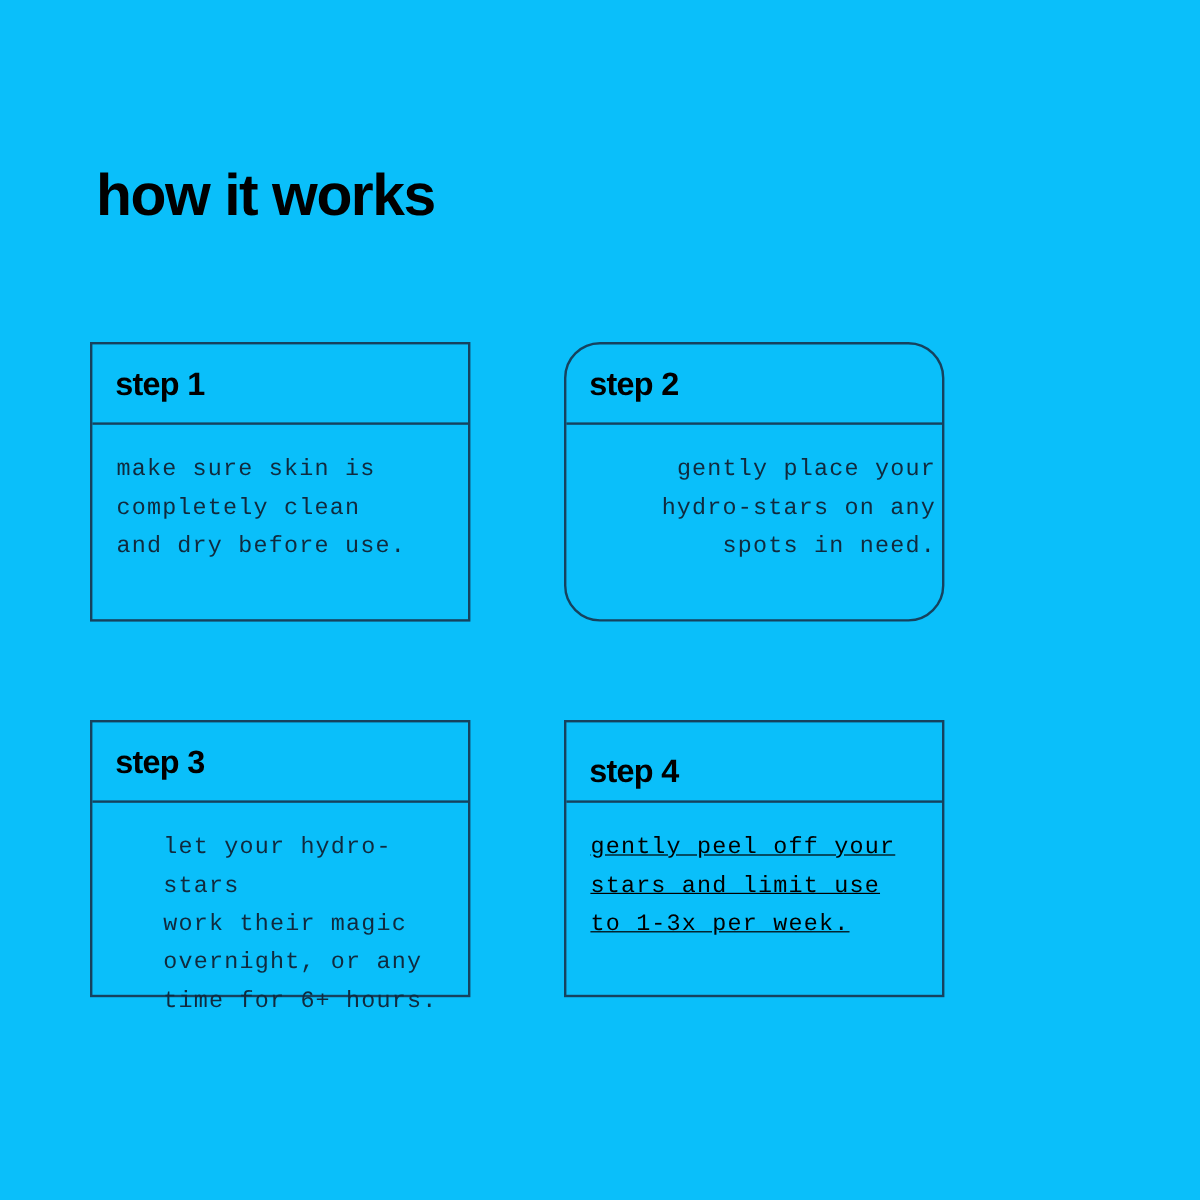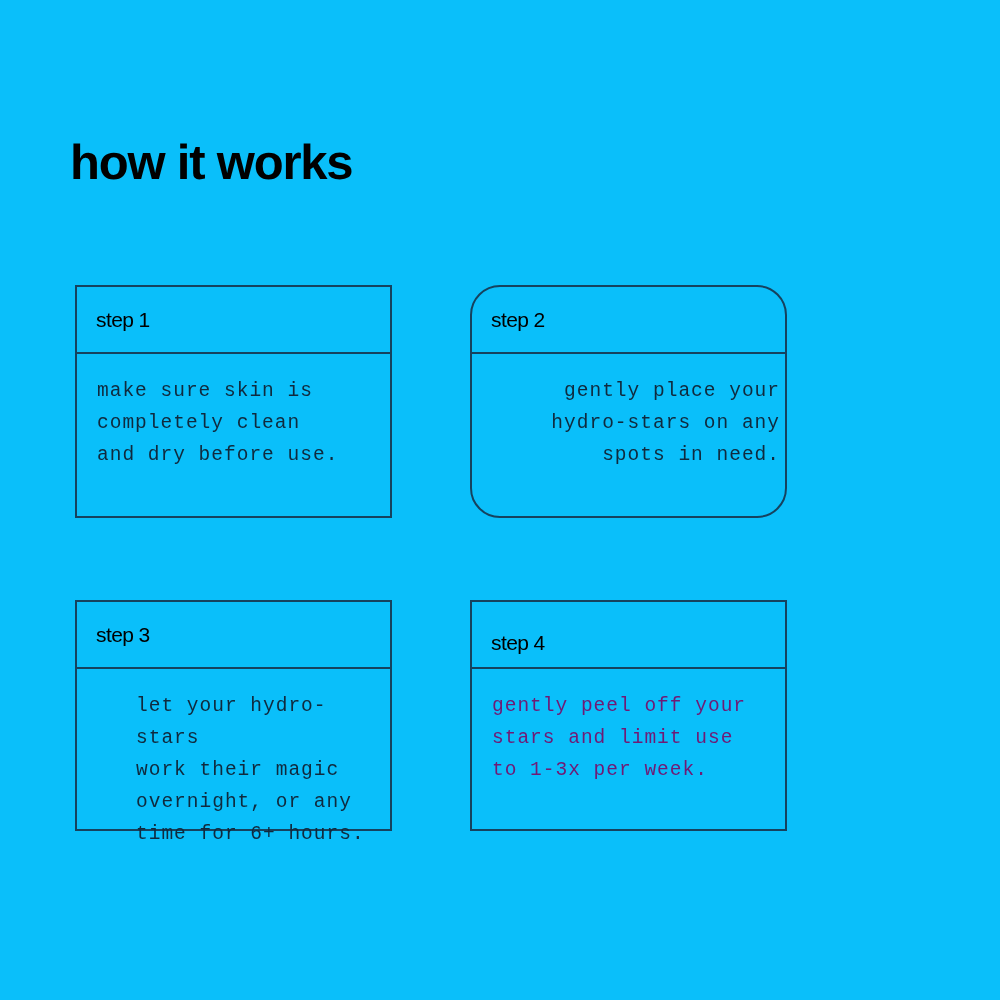--- a/index.html
+++ b/index.html
@@ -19,21 +19,21 @@
   #canvas {
     position: relative;
     width: 1000px;
     height: 1000px;
     background: #0ABFFA;
   }
 
   
   #page-title {
     position: absolute;
-    left: 70px;
+    left: 80px;
     top: 98px;
     font-family: "Liberation Sans", sans-serif;
     font-size: 49px;
     font-weight: 700;
     letter-spacing: -1.2px;
     color: #000000;
     line-height: 64px;
     white-space: nowrap;
     text-rendering: geometricPrecision;
   }
@@ -65,22 +65,22 @@
     height: 67px;
     flex: 0 0 67px;
     border-bottom: 2px solid #16425E;
     display: flex;
     align-items: center;
     padding-left: 19px;
   }
 
   .step-card-header-label {
     font-family: "Liberation Sans", sans-serif;
-    font-size: 21px;
-    font-weight: 400;
+    font-size: 27px;
+    font-weight: 700;
     letter-spacing: -0.6px;
     color: #000000;
     line-height: 28px;
     white-space: nowrap;
   }
 
   .step-card-body {
     box-sizing: border-box;
     flex: 1 1 auto;
     padding: 21px 5px 0 20px;
@@ -138,20 +138,20 @@
 overnight, or any
 time for 6+ hours.</p>
       </div>
     </div>
 
     <div class="step-card" style="border-color: rgb(22, 66, 94);">
       <div class="step-card-header" style="border-bottom-color: rgb(22, 66, 94);">
         <span class="step-card-header-label" style="color: rgb(0, 0, 0); margin-top: 16px;">step 4</span>
       </div>
       <div class="step-card-body">
-        <p class="step-card-body-text" style="color: #701a75;">gently peel off your
+        <p class="step-card-body-text" style="color: #000000; text-decoration: underline;">gently peel off your
 stars and limit use
 to 1-3x per week.</p>
       </div>
     </div>
 
   </div>
 </div>
 
 </body></html>

